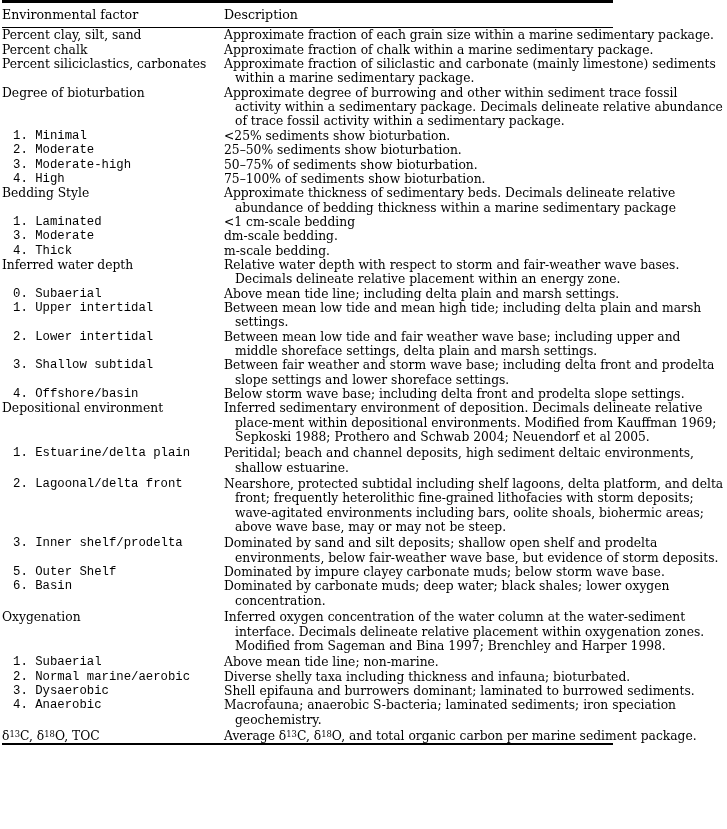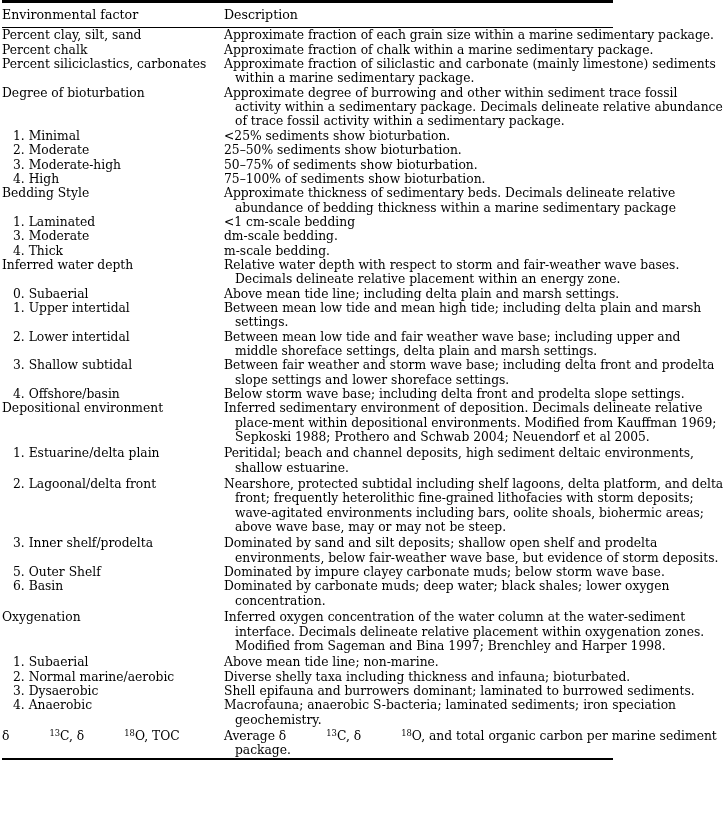--- a/index.html
+++ b/index.html
@@ -50,23 +50,23 @@
     padding-right:6px;
     white-space:nowrap;
   }
   .row td.desc{
     padding-left:0px;
     padding-right:2px;
     text-indent:-11px;
     margin-left:15px;
     padding-left:11px;
   }
-  .sub .factor{padding-left:11px;}
+  .sub .factor{padding-left:11px;font-family:Liberation Mono, monospace;}
   .gap-small td{padding-top:2px;}
-  sup{font-size:0.68em;vertical-align:0.42em;line-height:0;padding-left:40px;}
+  sup{font-size:0.68em;vertical-align:0.42em;line-height:0;}
 </style>
 </head>
 <body>
 
 <div id="table-wrap">
 
   <div class="rule-double"></div>
 
   <table>
     <colgroup>

